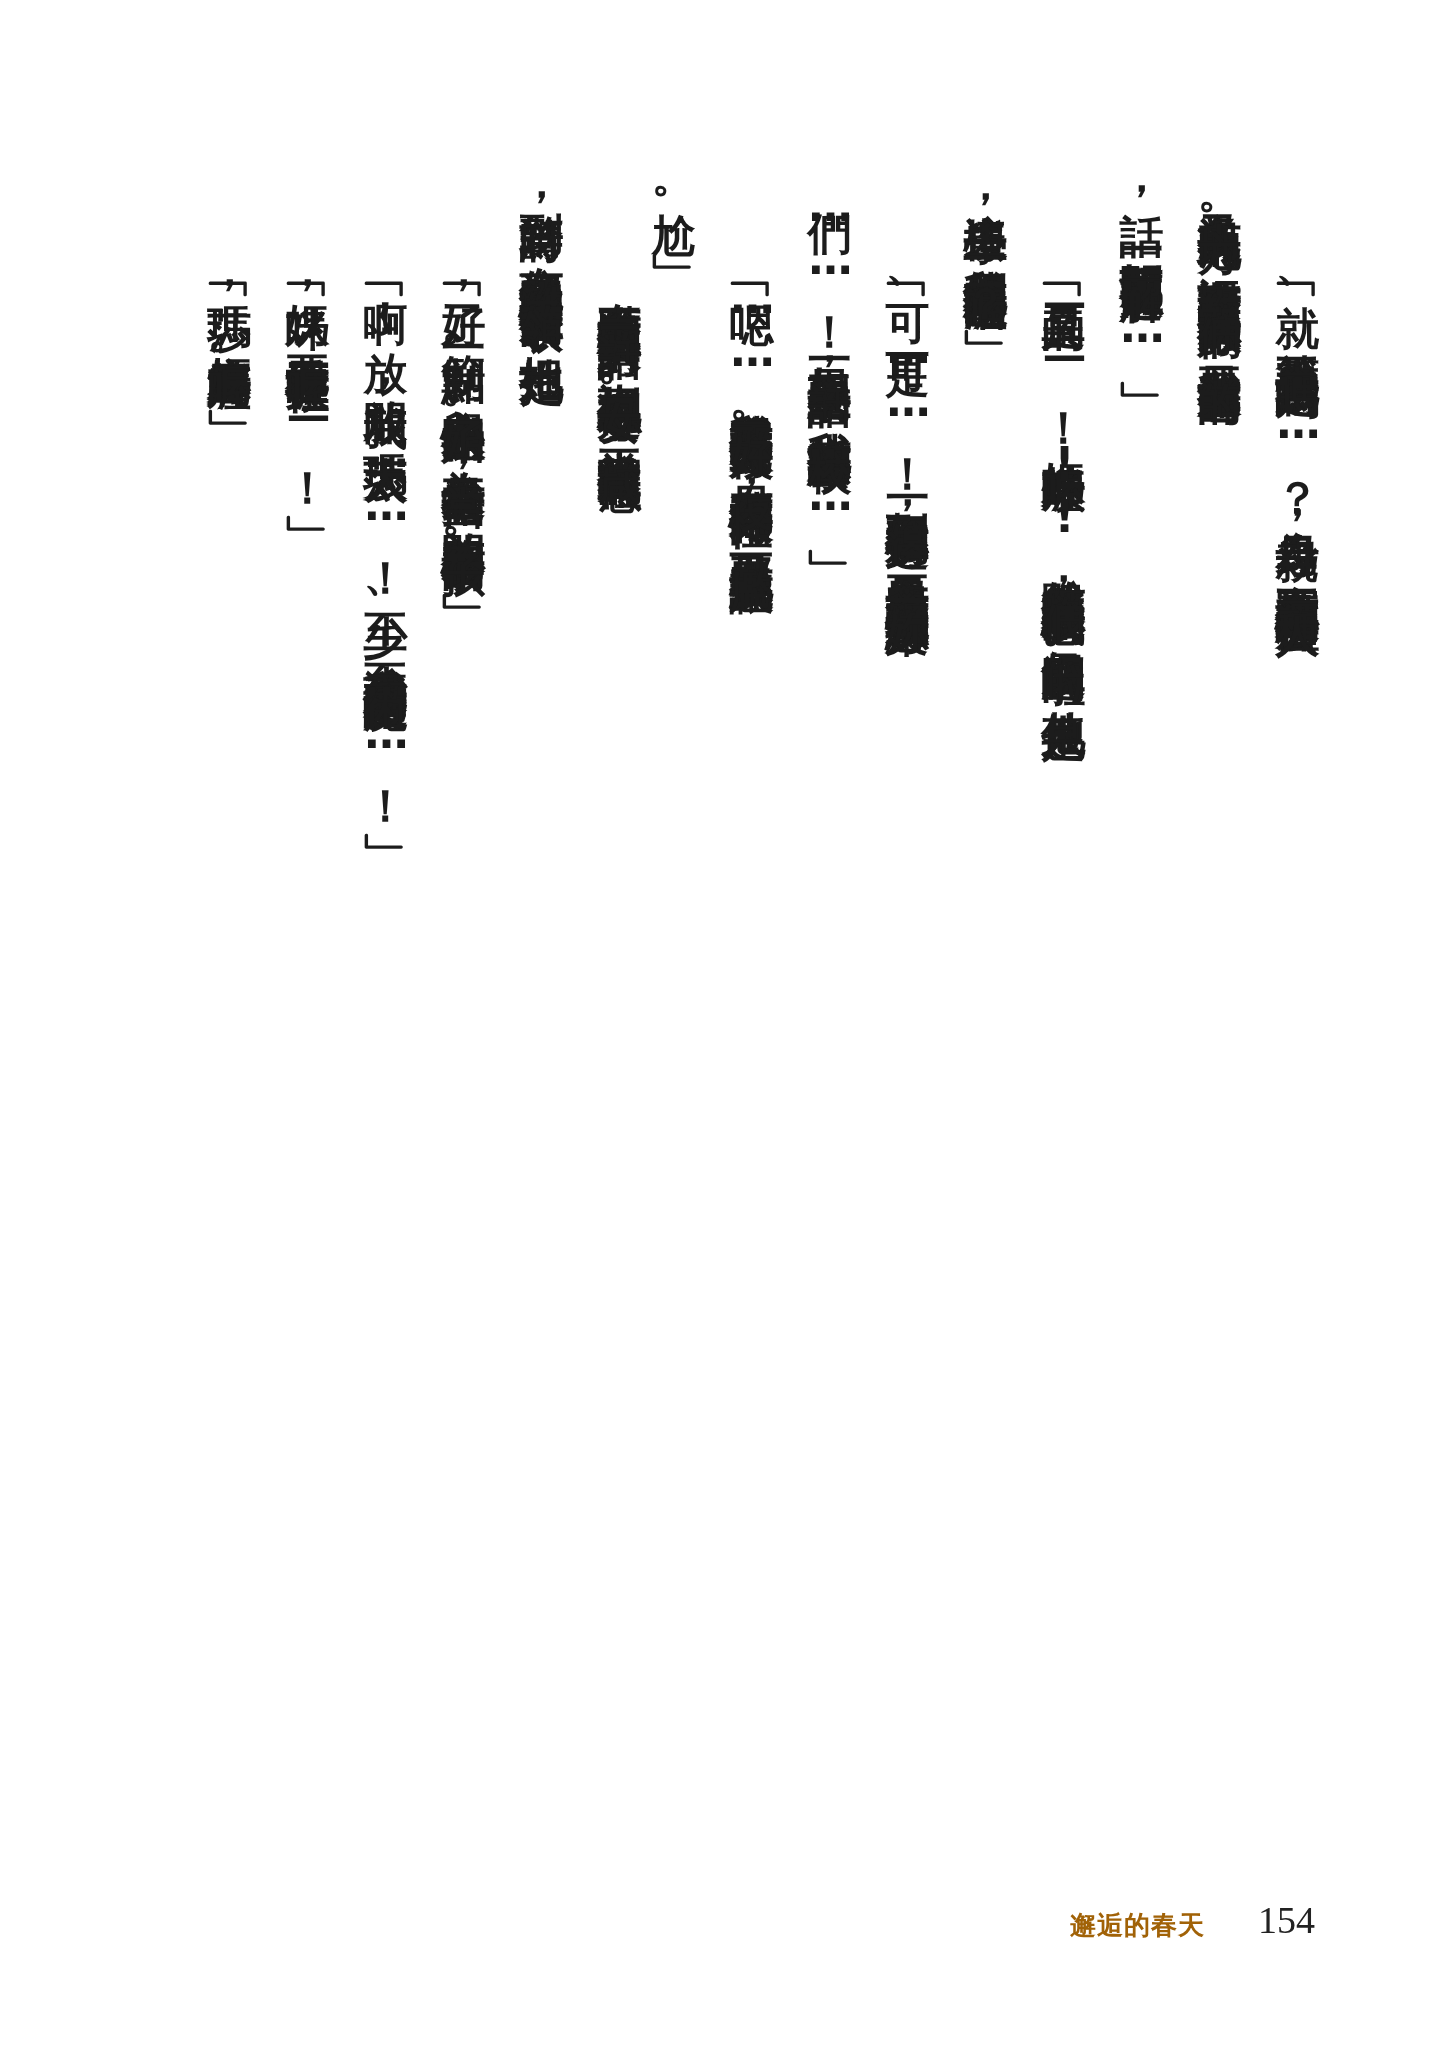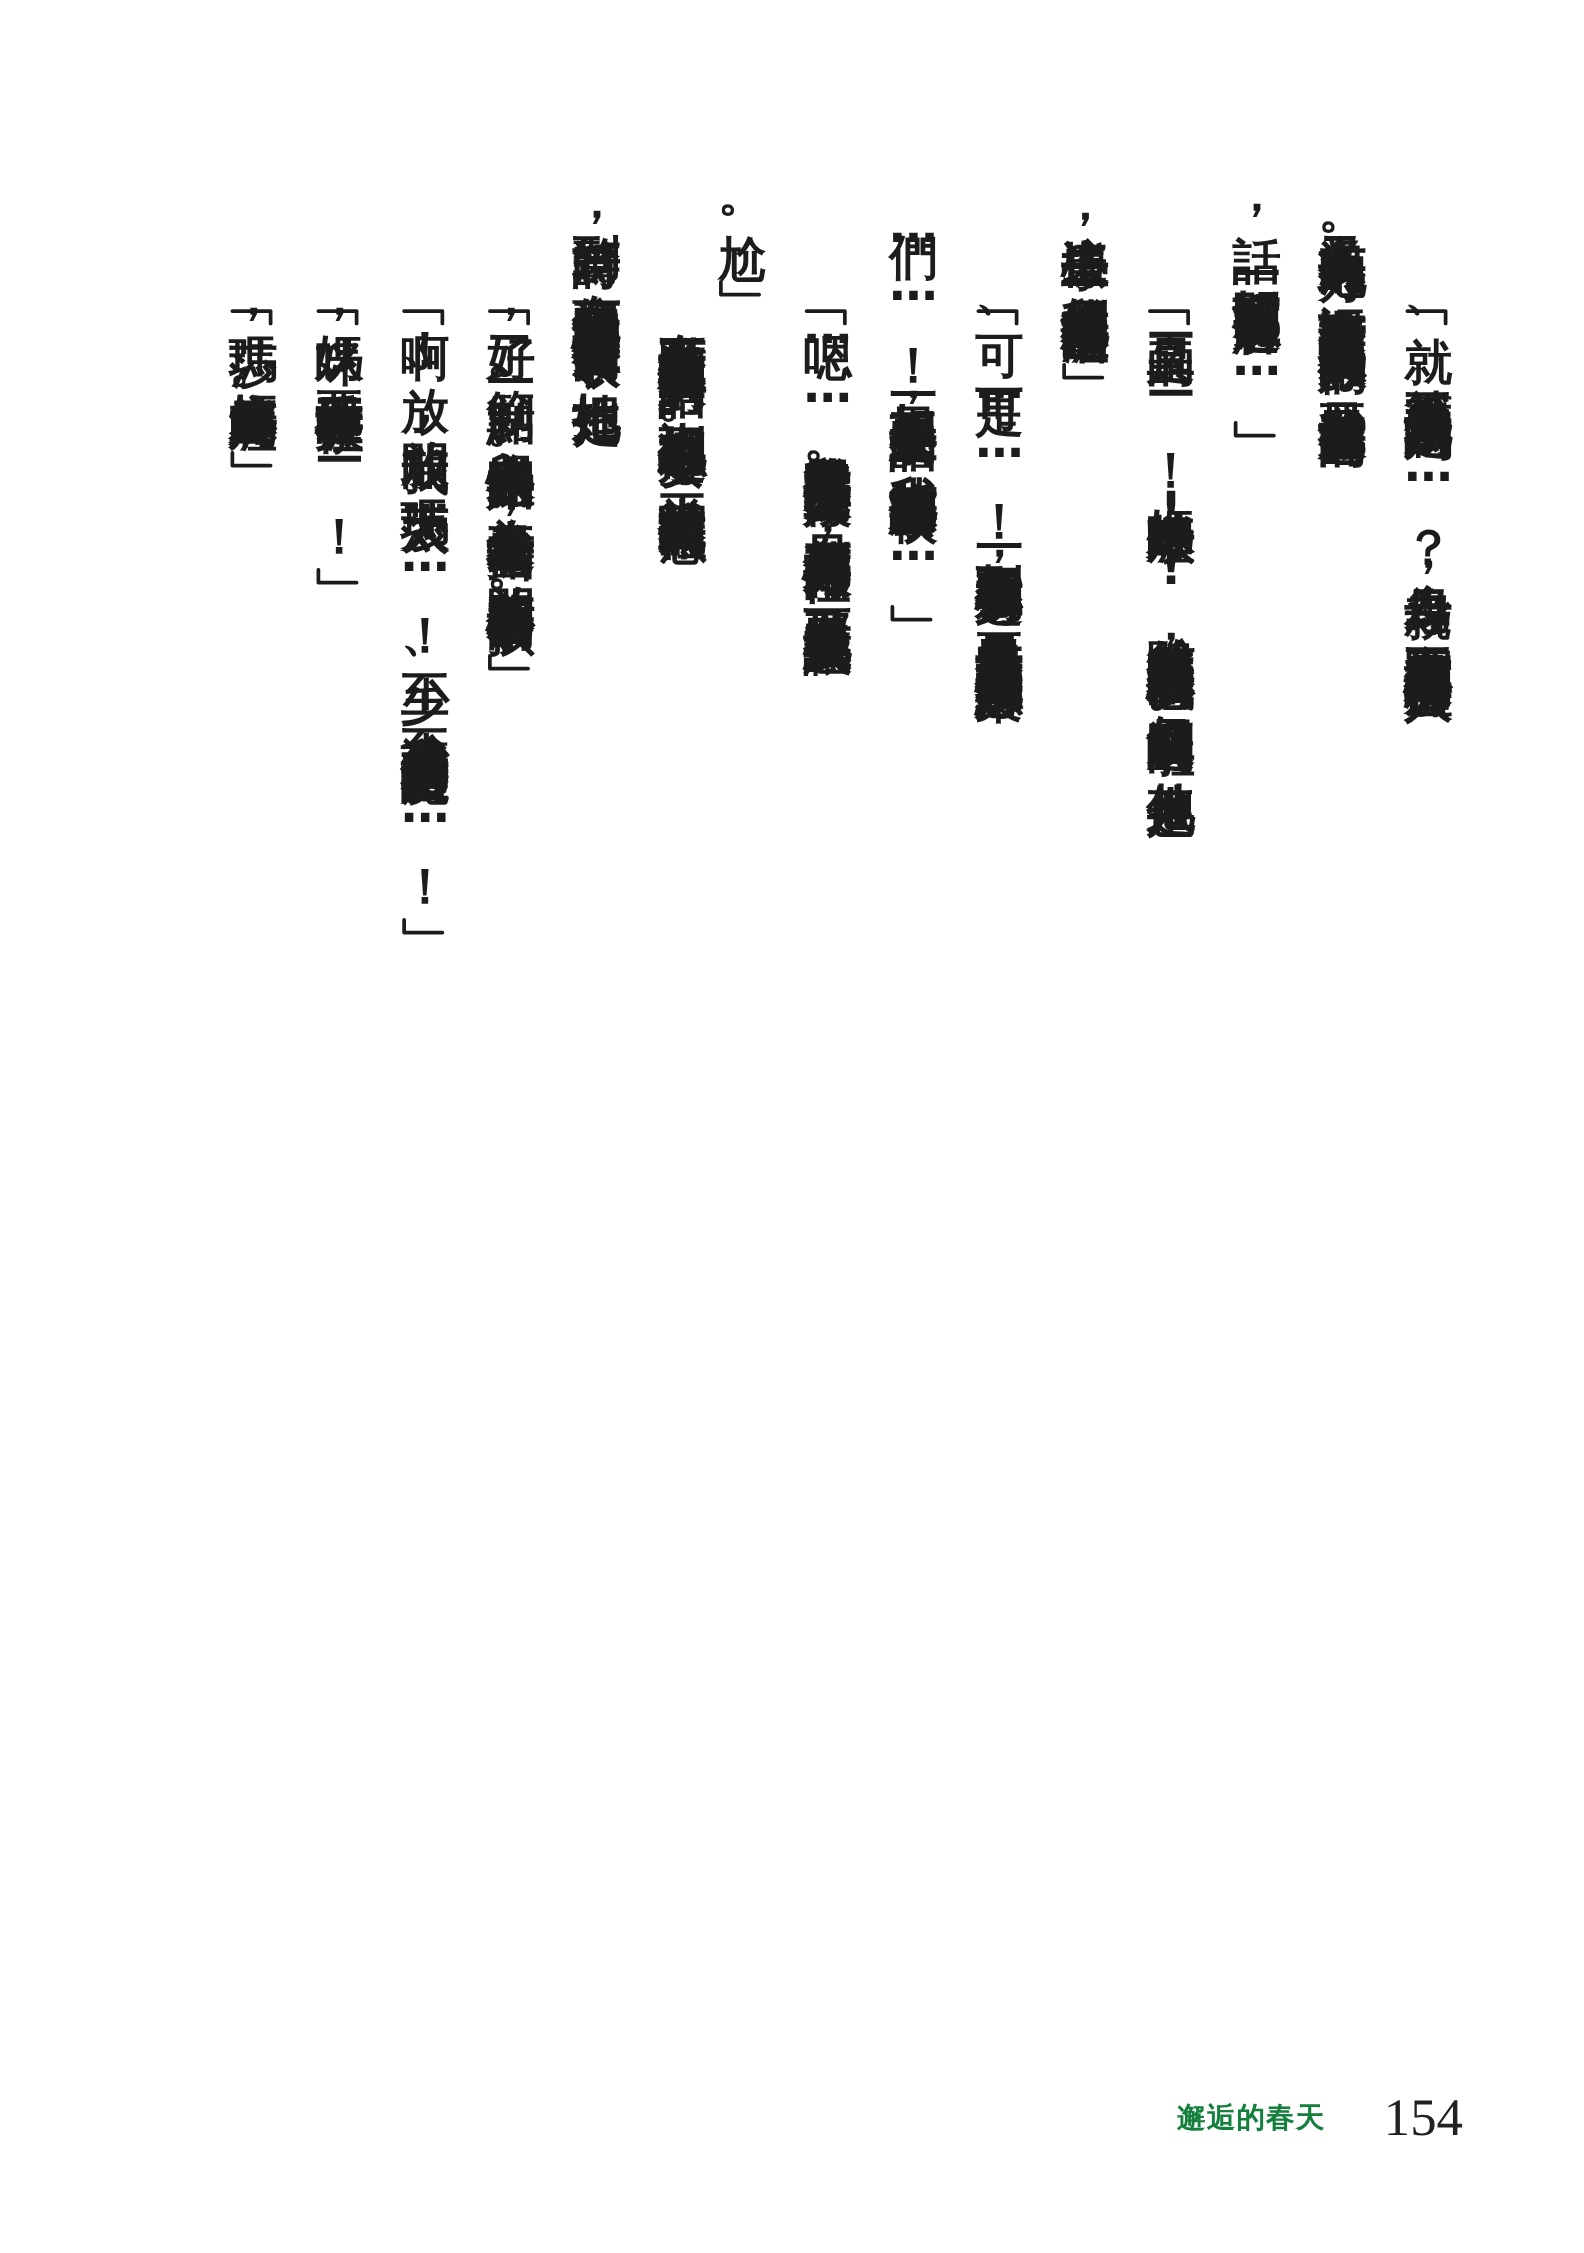--- a/index.html
+++ b/index.html
@@ -34,28 +34,28 @@
       font-weight: 600;
       white-space: nowrap;
     }
     .footer-title {
       position: absolute;
       left: 1070px;
       top: 1908px;
       font-size: 26px;
       font-weight: 600;
       letter-spacing: 1px;
-      color: #15803d;
+      color: #a16207;
     }
     .footer-page {
       position: absolute;
       left: 1258px;
       top: 1898px;
       font-family: "Liberation Serif", "DejaVu Serif", serif;
-      font-size: 48px;
+      font-size: 38px;
       color: #222;
     }
   </style>
 </head>
 <body>
 
 <div class="page">
   <div class="column" style="left:1268px; top:268px;">「就、就算不去上學也無所謂不是嗎……？身為母親，實在不放心讓妳們兩個獨自去那種人</div>
   <div class="column" style="left:1190px; top:178px;">多又沒有熟人的地方。語言還有歷史之類的我都可以騰出時間來教妳們，只要我在旅館當老師的</div>
   <div class="column" style="left:1112px; top:178px;">話，一切問題都可以迎刃而解……」</div>

